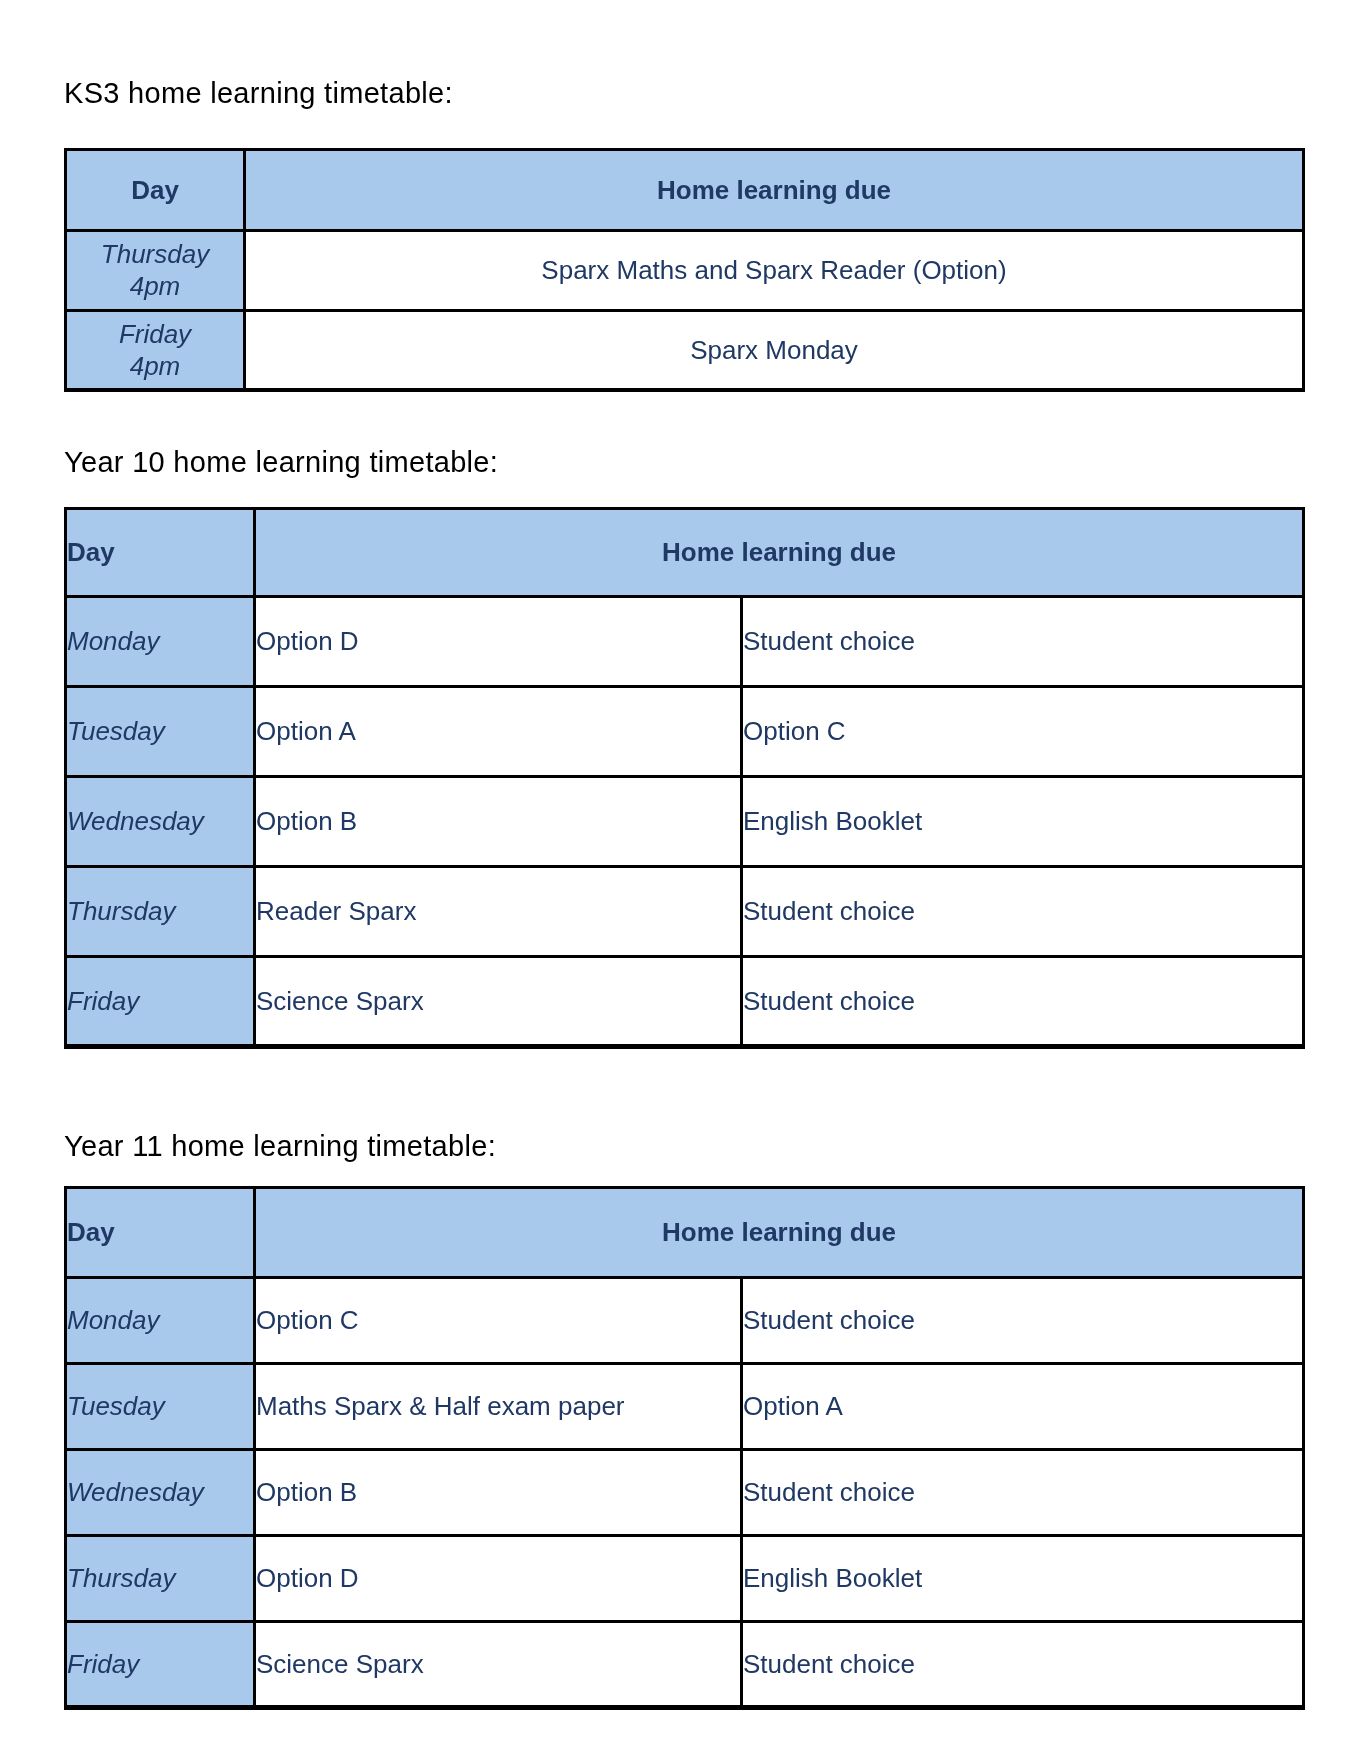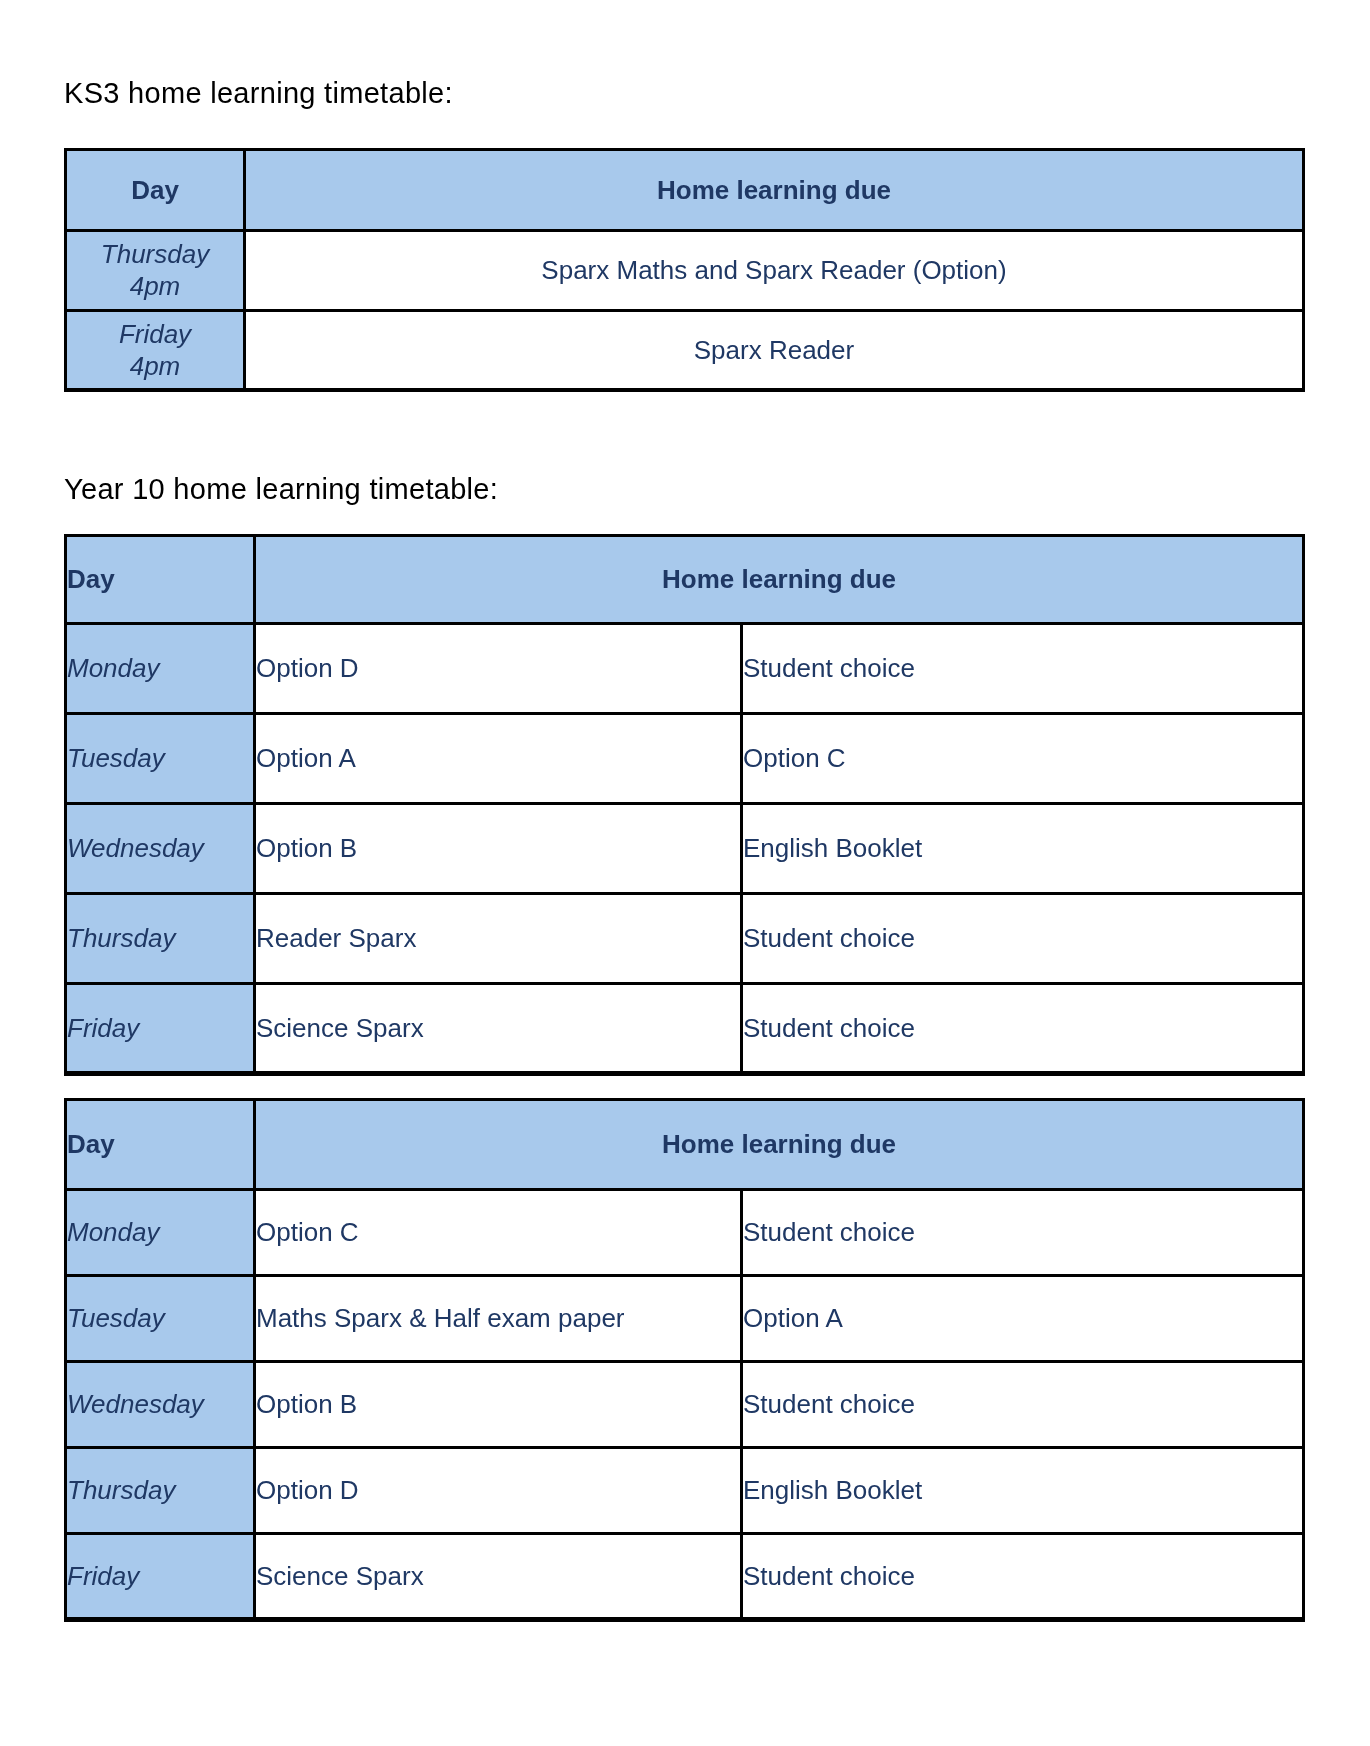--- a/index.html
+++ b/index.html
@@ -45,21 +45,21 @@
   table.tt{border-bottom-width:4px;}
   table.tt.thick-bottom{border-bottom-width:5px;}
   td.hdr{font-weight:700;}
   td.center{text-align:center;}
   td.left{text-align:left;padding-left:16px;padding-right:8px;}
   td.pre{white-space:pre-line;}
   td.day{background:var(--cell-bg);font-style:italic;}
   td.hdrbg{background:var(--cell-bg);}
   .italic{}
   .mt-table1{margin-top:37px;}
-  .mt-heading2{margin-top:80px;}
+  .mt-heading2{margin-top:53px;}
   .mt-table2{margin-top:27px;}
   .mt-heading3{margin-top:80px;}
   .mt-table3{margin-top:22px;}
 </style>
 </head>
 <body>
 
 <div class="doc">
 
   <p class="doc-heading">KS3 home learning timetable:</p>
@@ -75,21 +75,21 @@
         <td class="hdr center hdrbg">Home learning due</td>
       </tr>
       <tr style="height:80px">
         <td class="day center pre">Thursday
 4pm</td>
         <td class="center">Sparx Maths and Sparx Reader (Option)</td>
       </tr>
       <tr style="height:80px">
         <td class="day center pre">Friday
 4pm</td>
-        <td class="center">Sparx Reader</td>
+        <td class="center">Sparx Monday</td>
       </tr>
     </tbody>
   </table>
 
   <p class="doc-heading mt-heading2">Year 10 home learning timetable:</p>
 
   <table class="tt thick-bottom mt-table2">
     <colgroup>
         <col style="width:189px">
         <col style="width:487px">
@@ -121,20 +121,21 @@
         <td class="left italic">Student choice</td>
       </tr>
       <tr style="height:90px">
         <td class="day left">Friday</td>
         <td class="left">Science Sparx</td>
         <td class="left italic">Student choice</td>
       </tr>
     </tbody>
   </table>
 
+  <p class="doc-heading mt-heading3">Year 11 home learning timetable:</p>
 
   <table class="tt thick-bottom mt-table3">
     <colgroup>
         <col style="width:189px">
         <col style="width:487px">
         <col style="width:562px">
       </colgroup>
     <tbody>
       <tr style="height:90px">
         <td class="hdr left hdrbg">Day</td>

